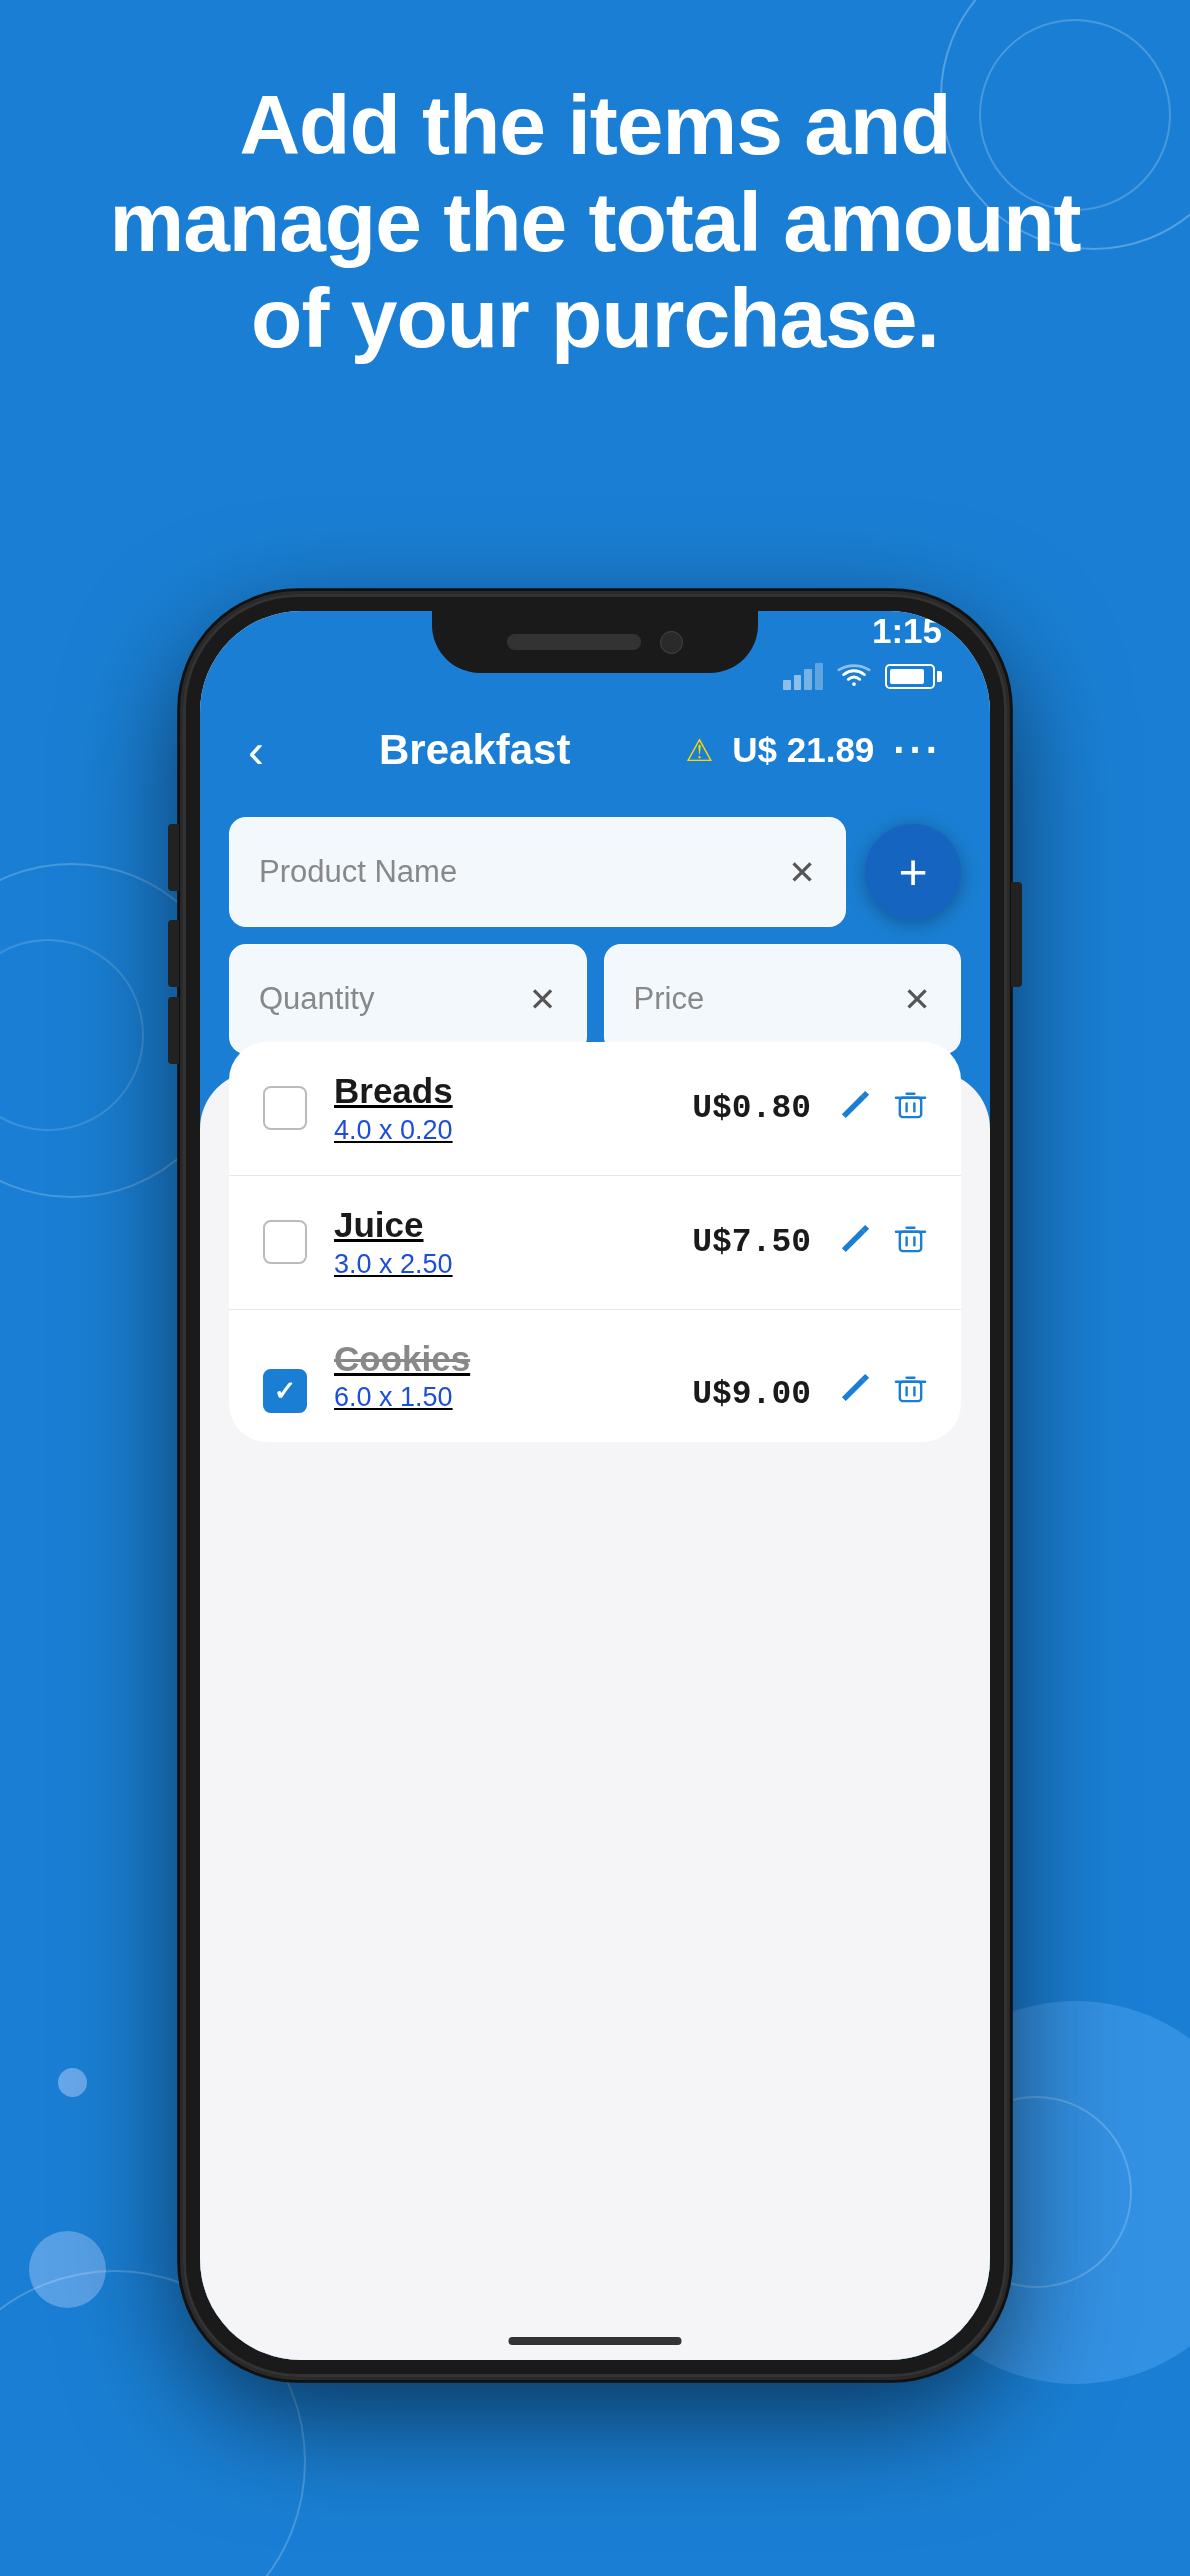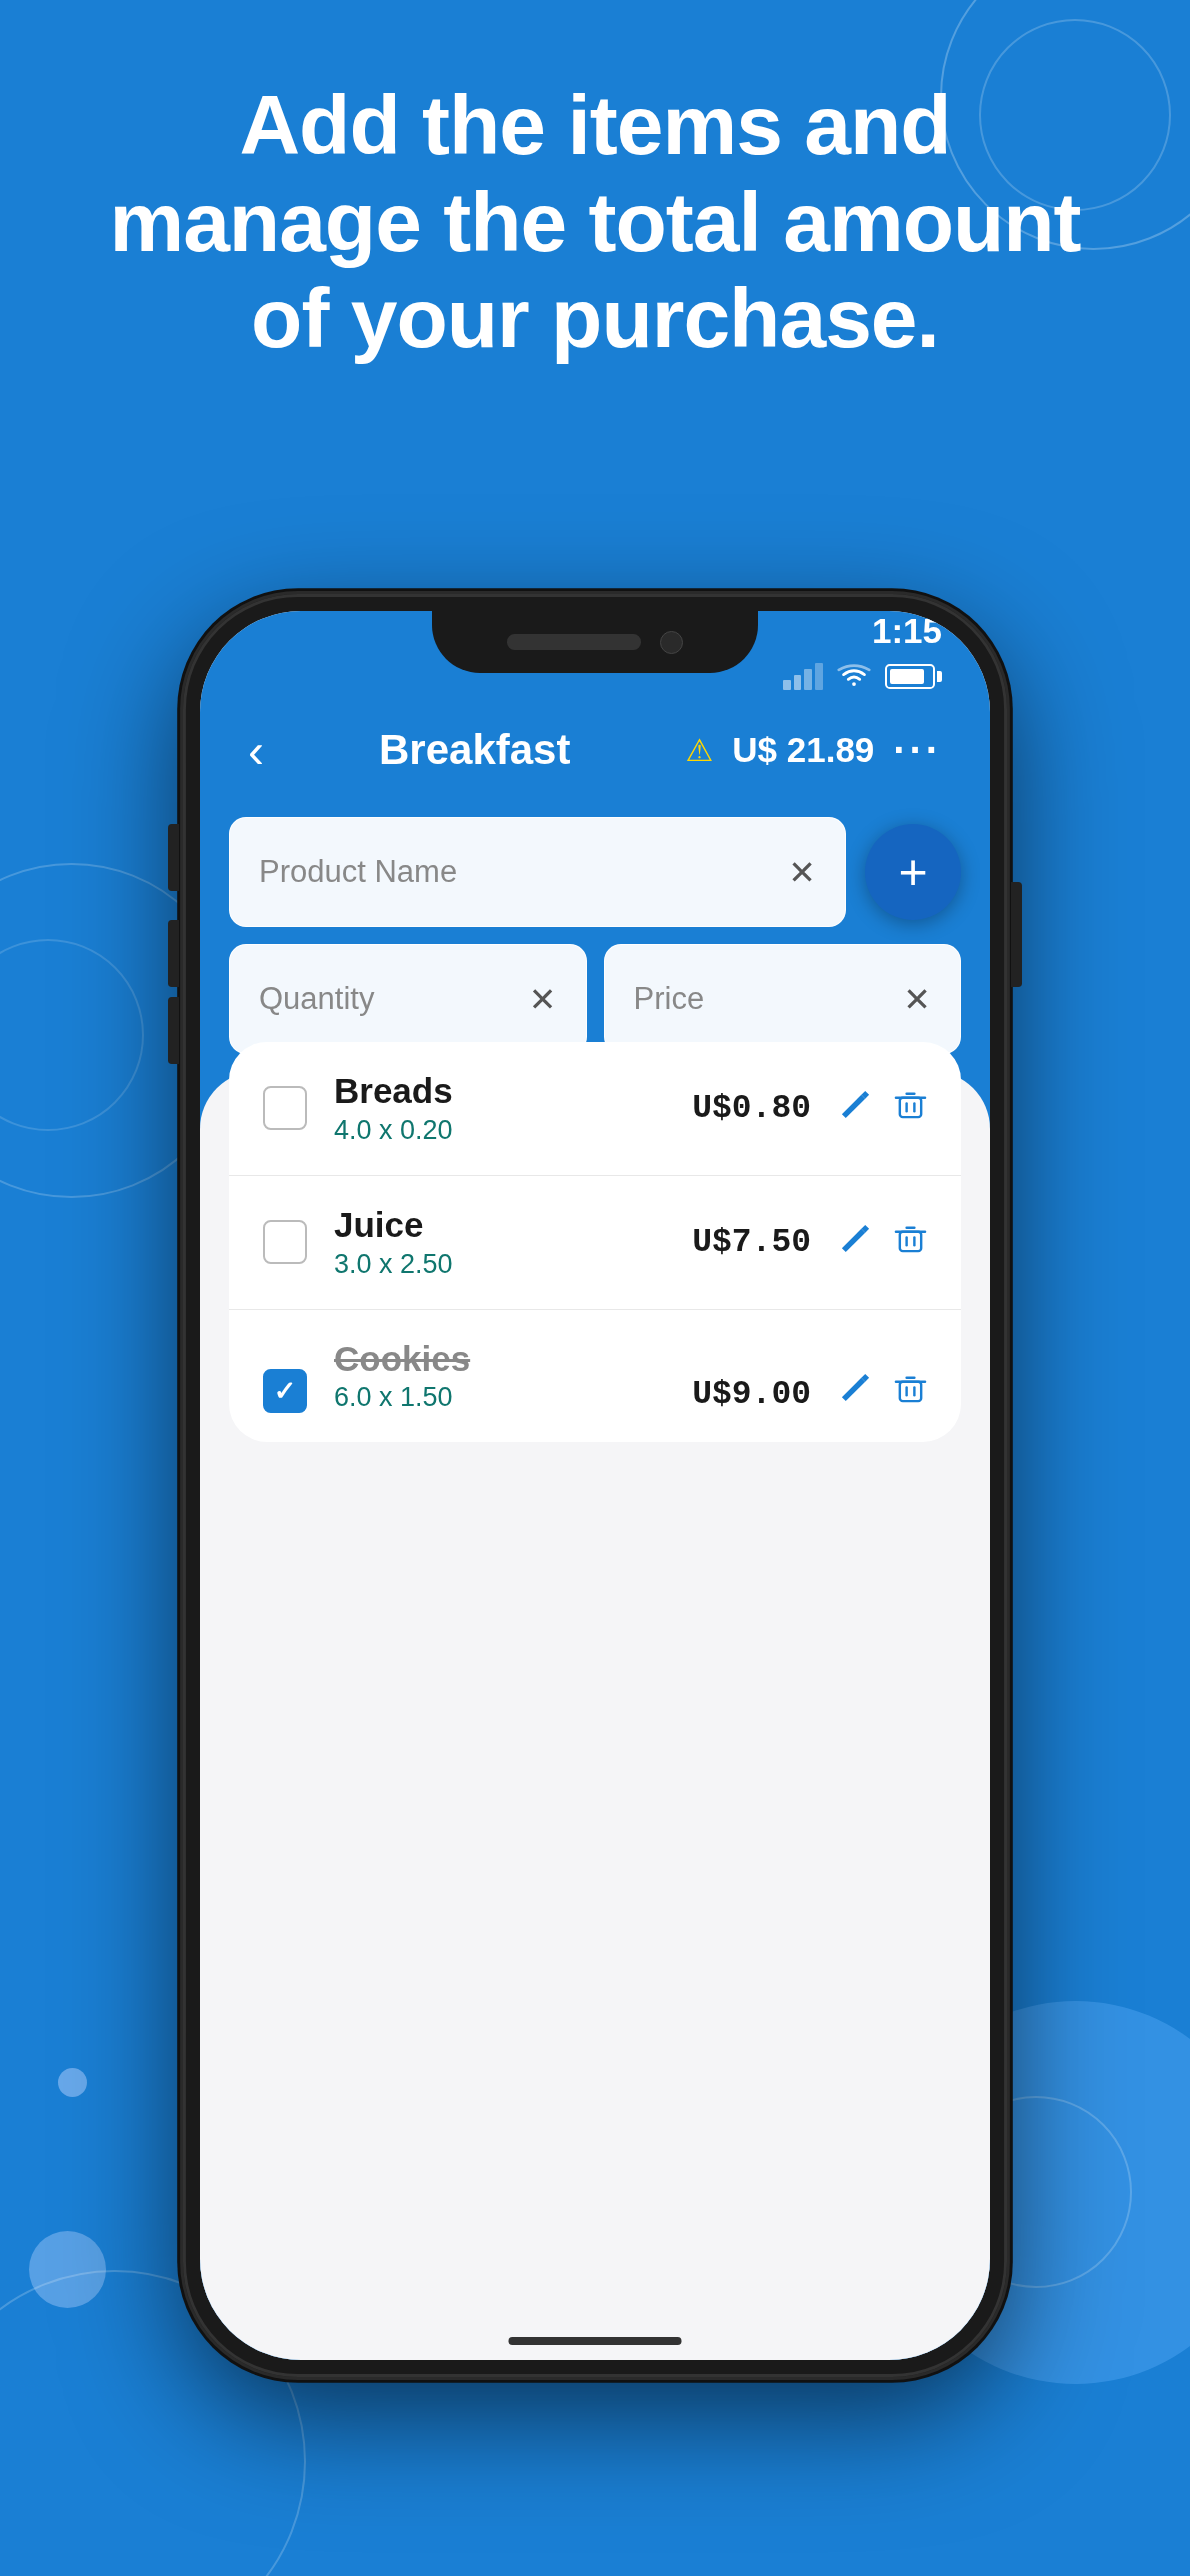--- a/index.html
+++ b/index.html
@@ -412,36 +412,37 @@
 
     .item-checkbox.checked::after {
       content: '✓';
       color: white;
       font-size: 27px;
       font-weight: 700;
     }
 
     .item-info {
       flex: 1;
+      text-decoration: underline;
     }
 
     .item-name {
       font-size: 35px;
       font-weight: 600;
       color: #1a1a1a;
     }
 
     .item-name.strikethrough {
       text-decoration: line-through;
       color: #888;
     }
 
     .item-details {
       font-size: 27px;
-      color: #0f766e;
+      color: #1d4ed8;
       margin-top: 3.8px;
     }
 
     .item-price {
       font-size: 33px;
       font-weight: 600;
       color: #1a1a1a;
       margin-right: 27px;
       font-family: Liberation Mono, monospace;
     }

